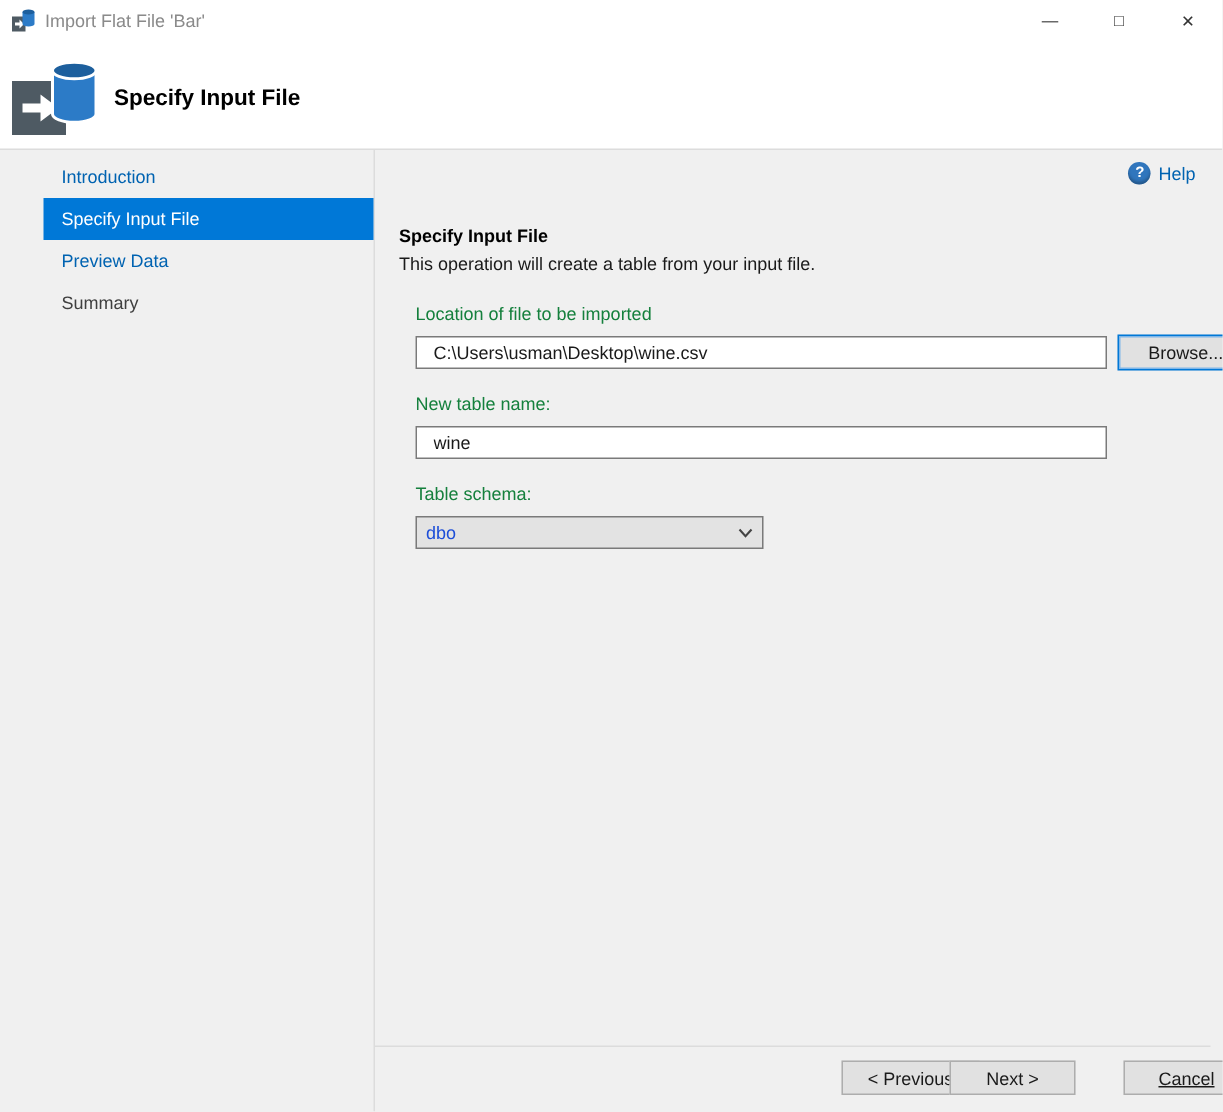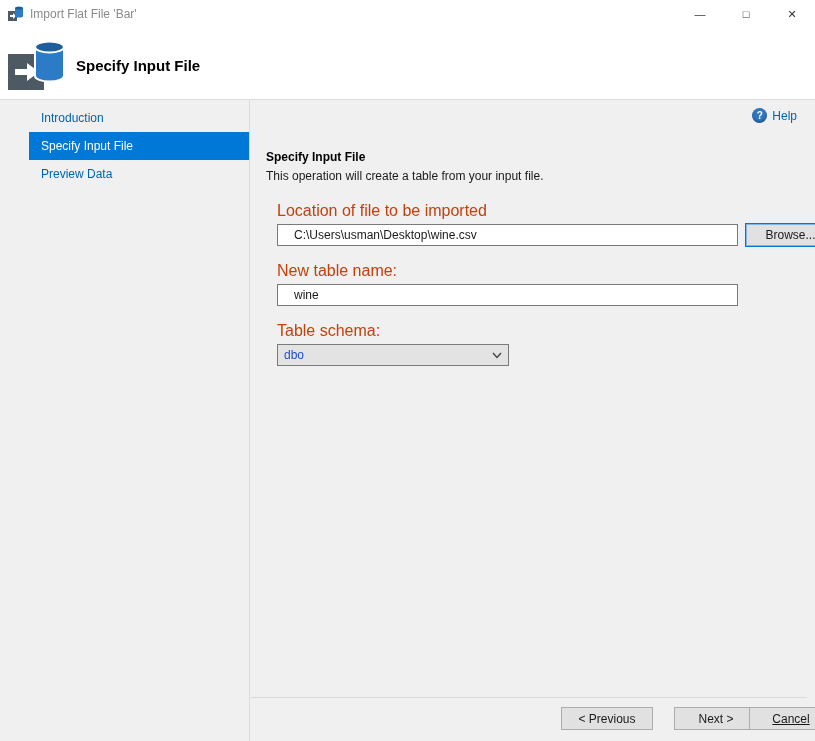--- a/index.html
+++ b/index.html
@@ -56,29 +56,29 @@
   .help-icon {
     width: 15px; height: 15px; border-radius: 50%;
     background: #3076bd; color: #ffffff; font-weight: bold; font-size: 10px;
     display: inline-flex; align-items: center; justify-content: center;
     box-shadow: inset 0 -2px 2px rgba(0,0,0,0.25);
   }
 
   .section-title { position: absolute; left: 16px; top: 50px; font-weight: bold; font-size: 12px; color: #000; }
   .section-desc  { position: absolute; left: 16px; top: 69px; font-size: 12px; color: #1a1a1a; }
 
-  .lbl { position: absolute; left: 27px; font-size: 16px; color: #c2410c; }
+  .lbl { position: absolute; left: 27px; font-size: 12px; color: #15803d; }
   .lbl-file   { top: 102px; }
   .lbl-name   { top: 162px; }
   .lbl-schema { top: 222px; }
 
   .txt {
     position: absolute; left: 27px; width: 461px; height: 22px;
     border: 1px solid #7a7a7a; background: #ffffff; font-family: "Liberation Sans", sans-serif;
-    font-size: 12px; padding: 0 16px; color: #1a1a1a;
+    font-size: 12px; padding: 0 11px; color: #1a1a1a;
   }
   .txt-file { top: 124px; }
   .txt-name { top: 184px; }
 
   .btn {
     position: absolute; height: 23px; background: #e1e1e1; border: 1px solid #adadad;
     font-family: "Liberation Sans", sans-serif; font-size: 12px; color: #1a1a1a; cursor: pointer;
   }
   .btn-browse {
     left: 495px; top: 123px; width: 91px; height: 24px;
@@ -89,21 +89,21 @@
     position: absolute; left: 27px; top: 244px; width: 232px; height: 22px;
     background: #e3e3e3; border: 1px solid #7a7a7a; display: flex; align-items: center;
     padding-left: 6px; cursor: default; color: #1d4ed8;
   }
   .chev {
     position: absolute; right: 6px; top: 7px; display: inline-flex; width: 10px; height: 7px;
   }
 
   .footer-sep { position: absolute; left: 0; right: 8px; top: 597px; border-top: 1px solid #dcdcdc; }
   .btn-prev   { left: 311px; top: 607px; width: 92px; }
-  .btn-next   { left: 424px; top: 607px; width: 84px; }
+  .btn-next   { left: 383px; top: 607px; width: 84px; }
   .btn-cancel { left: 499px; top: 607px; width: 84px; text-decoration: underline; }
 </style>
 </head>
 <body>
 
 <div class="window">
 
   <div class="titlebar">
     <span class="app-icon">
       <svg viewBox="0 0 16 16" width="16" height="16">
@@ -132,20 +132,21 @@
     </span>
     <h1>Specify Input File</h1>
   </div>
 
   <div class="body">
 
     <div class="sidebar">
       <div class="step link">Introduction</div>
       <div class="step active">Specify Input File</div>
       <div class="step link">Preview Data</div>
+      <div class="step">Summary</div>
     </div>
 
     <div class="main">
 
       <div class="help">
         <span class="help-icon">?</span>
         <span>Help</span>
       </div>
 
       <div class="section-title">Specify Input File</div>

